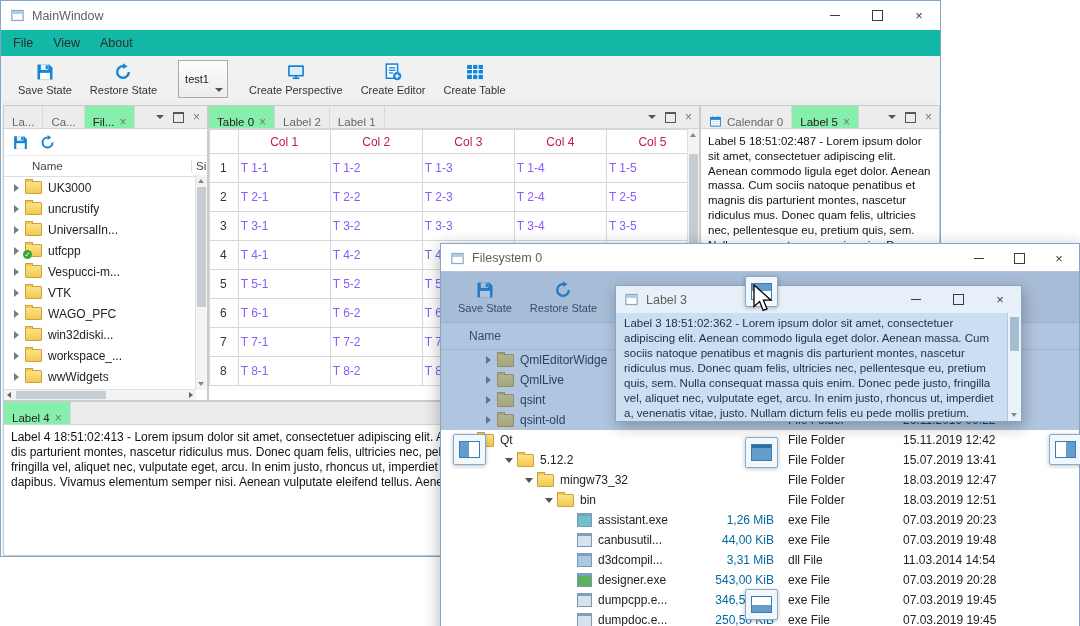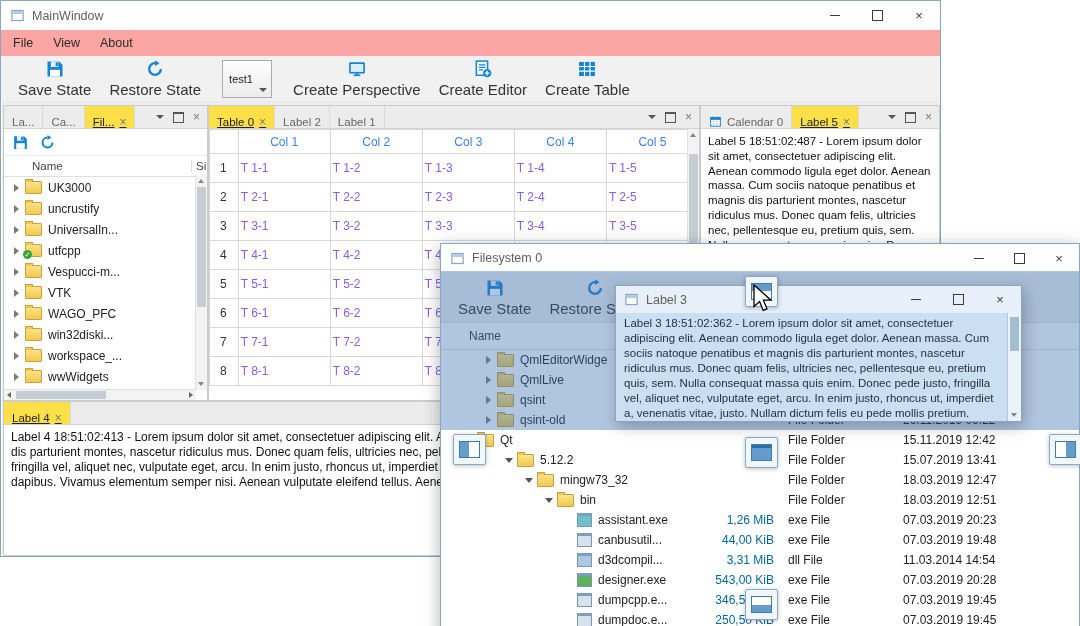--- a/index.html
+++ b/index.html
@@ -8,39 +8,39 @@
   .win{position:absolute;background:#fff;border:1px solid #86a6c5;box-sizing:border-box;}
   
   .titlebar{height:29px;display:flex;align-items:center;padding-left:9px;background:#fff;flex:none;}
   .title-ico{width:15px;height:15px;margin-right:7px;flex:none;}
   .title-text{font-size:12.5px;color:#5f5f5f;white-space:nowrap;}
   .win-btns{margin-left:auto;display:flex;height:100%;}
   .win-btn{width:42px;height:100%;display:flex;align-items:center;justify-content:center;color:#3c3c3c;font-size:13px;}
   .min-glyph{width:10px;height:1px;background:#3c3c3c;}
   .max-glyph{width:9px;height:9px;border:1px solid #3c3c3c;}
   
-  .menubar{height:26px;display:flex;align-items:center;padding-left:2px;background:#fca5a5;}
+  .menubar{height:26px;display:flex;align-items:center;padding-left:2px;background:#14b8a6;}
   .menu-item{font-size:12.5px;color:#2b2b2b;padding:4px 10px;}
   .toolbar{height:45px;background:#f1f1f1;border-bottom:1px solid #e2e2e2;display:flex;align-items:center;padding-left:8px;}
   .tb-btn{display:flex;flex-direction:column;align-items:center;justify-content:center;padding:2px 9px;height:41px;}
   .tb-btn svg{width:20px;height:20px;}
-  .tb-label{font-size:15px;color:#333;margin-top:2px;white-space:nowrap;}
+  .tb-label{font-size:11px;color:#333;margin-top:2px;white-space:nowrap;}
   .combo{width:50px;height:38px;border:1px solid #ababab;background:linear-gradient(#fdfdfd,#ececec);
          margin:0 12px;position:relative;font-size:11px;color:#222;display:flex;align-items:center;
          padding-left:6px;box-sizing:border-box;}
   .combo-arrow{position:absolute;right:4px;bottom:5px;width:0;height:0;border-top:4px solid #555;
                border-left:4px solid transparent;border-right:4px solid transparent;}
   .mini-toolbar{height:26px;display:flex;align-items:center;gap:10px;padding-left:8px;border-bottom:1px solid #ededed;flex:none;}
   .mini-toolbar svg{width:17px;height:17px;}
   
   .dock-zone{position:absolute;left:1px;right:1px;top:100px;bottom:1px;background:#ededed;}
   .panel{position:absolute;background:#fff;border:1px solid #cccccc;box-sizing:border-box;display:flex;flex-direction:column;overflow:hidden;}
   .tabbar{height:22px;background:#ececec;border-bottom:1px solid #d4d4d4;display:flex;align-items:stretch;flex:none;}
   .tab{display:flex;align-items:flex-end;gap:5px;padding:0 8px;font-size:11.5px;color:#666;border-right:1px solid #d9d9d9;white-space:nowrap;}
-  .tab.active{background:#fde047;color:#222;text-decoration:underline;}
+  .tab.active{background:#86efac;color:#222;}
   .tab svg{width:13px;height:13px;}
   .x{color:#777;font-size:12px;line-height:1;}
   .tabbar-btns{margin-left:auto;display:flex;align-items:center;gap:9px;padding:0 7px;}
   .dd-arrow{width:0;height:0;border-top:4px solid #555;border-left:4px solid transparent;border-right:4px solid transparent;}
   .float-ico{width:9px;height:8px;border:1px solid #555;border-top-width:2px;}
   
   .cols-header{height:20px;display:flex;align-items:center;border-bottom:1px solid #dedede;font-size:11.5px;color:#444;position:relative;flex:none;}
   .trow{height:21px;display:flex;align-items:center;padding-left:6px;}
   .arr-r{width:0;height:0;border-left:5px solid #7b7b7b;border-top:4px solid transparent;border-bottom:4px solid transparent;margin:0 6px 0 4px;flex:none;}
   .arr-d{width:0;height:0;border-top:5px solid #555;border-left:4px solid transparent;border-right:4px solid transparent;margin:0 4px 0 3px;flex:none;}
@@ -56,21 +56,21 @@
   .vs-thumb{position:absolute;left:1px;right:1px;background:#c5ccd3;border-radius:1px;}
   .tri-up{position:absolute;top:4px;left:2px;width:0;height:0;border-bottom:4px solid #888;border-left:3.5px solid transparent;border-right:3.5px solid transparent;}
   .tri-down{position:absolute;bottom:4px;left:2px;width:0;height:0;border-top:4px solid #888;border-left:3.5px solid transparent;border-right:3.5px solid transparent;}
   .hscroll{position:absolute;left:0;right:11px;bottom:0;height:10px;background:#f3f3f3;border-top:1px solid #e0e0e0;}
   .tri-left{position:absolute;left:3px;top:2px;width:0;height:0;border-right:4px solid #666;border-top:3.5px solid transparent;border-bottom:3.5px solid transparent;}
   .tri-right{position:absolute;right:3px;top:2px;width:0;height:0;border-left:4px solid #666;border-top:3.5px solid transparent;border-bottom:3.5px solid transparent;}
   .hs-thumb{position:absolute;left:12px;width:90px;top:1px;bottom:1px;background:#c5ccd3;}
   
   .qtable{border-collapse:collapse;table-layout:fixed;}
   .qtable th,.qtable td{border:1px solid #d8d8d8;font-weight:normal;font-size:12px;height:29px;box-sizing:border-box;overflow:hidden;white-space:nowrap;}
-  .qtable th{color:#3b82f6;text-align:center;height:24px;width:96px;background:#fff;}
+  .qtable th{color:#be185d;text-align:center;height:24px;width:96px;background:#fff;}
   .qtable td{color:#8b5cf6;padding-left:2px;background:#fff;}
   .qtable .rn{width:30px;text-align:center;padding-left:0;color:#333;}
   
   .lorem{padding:5px 7px;font-size:11.5px;line-height:15px;color:#111;overflow:hidden;}
   
   .fs-header{height:26px;display:flex;align-items:center;padding-left:28px;font-size:12px;color:#333;border-bottom:1px solid #e4e4e4;flex:none;}
   .fsrow{height:20px;display:flex;align-items:center;position:relative;}
   .fs-size{position:absolute;left:245px;width:88px;text-align:right;font-size:12px;color:#0369a1;}
   .fs-type{position:absolute;left:347px;font-size:12px;color:#222;white-space:nowrap;}
   .fs-date{position:absolute;left:462px;font-size:12px;color:#222;white-space:nowrap;}

